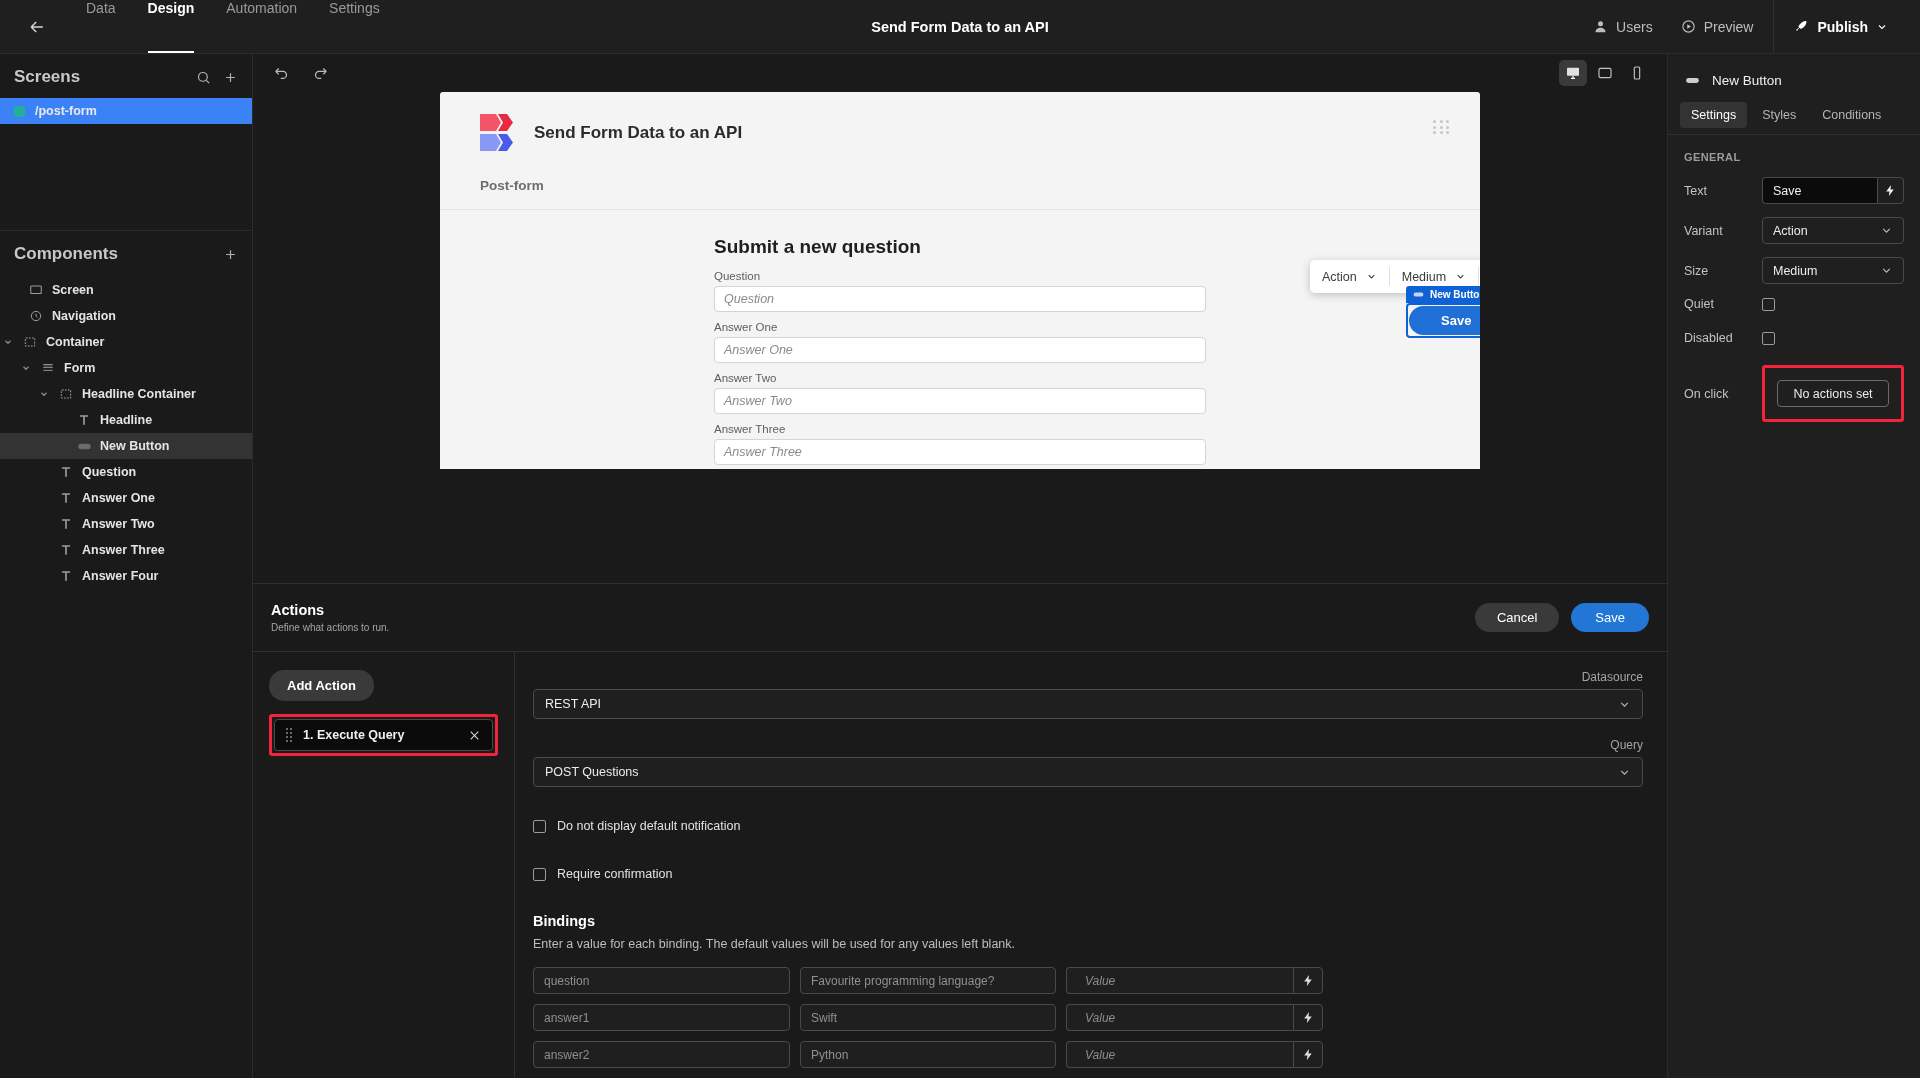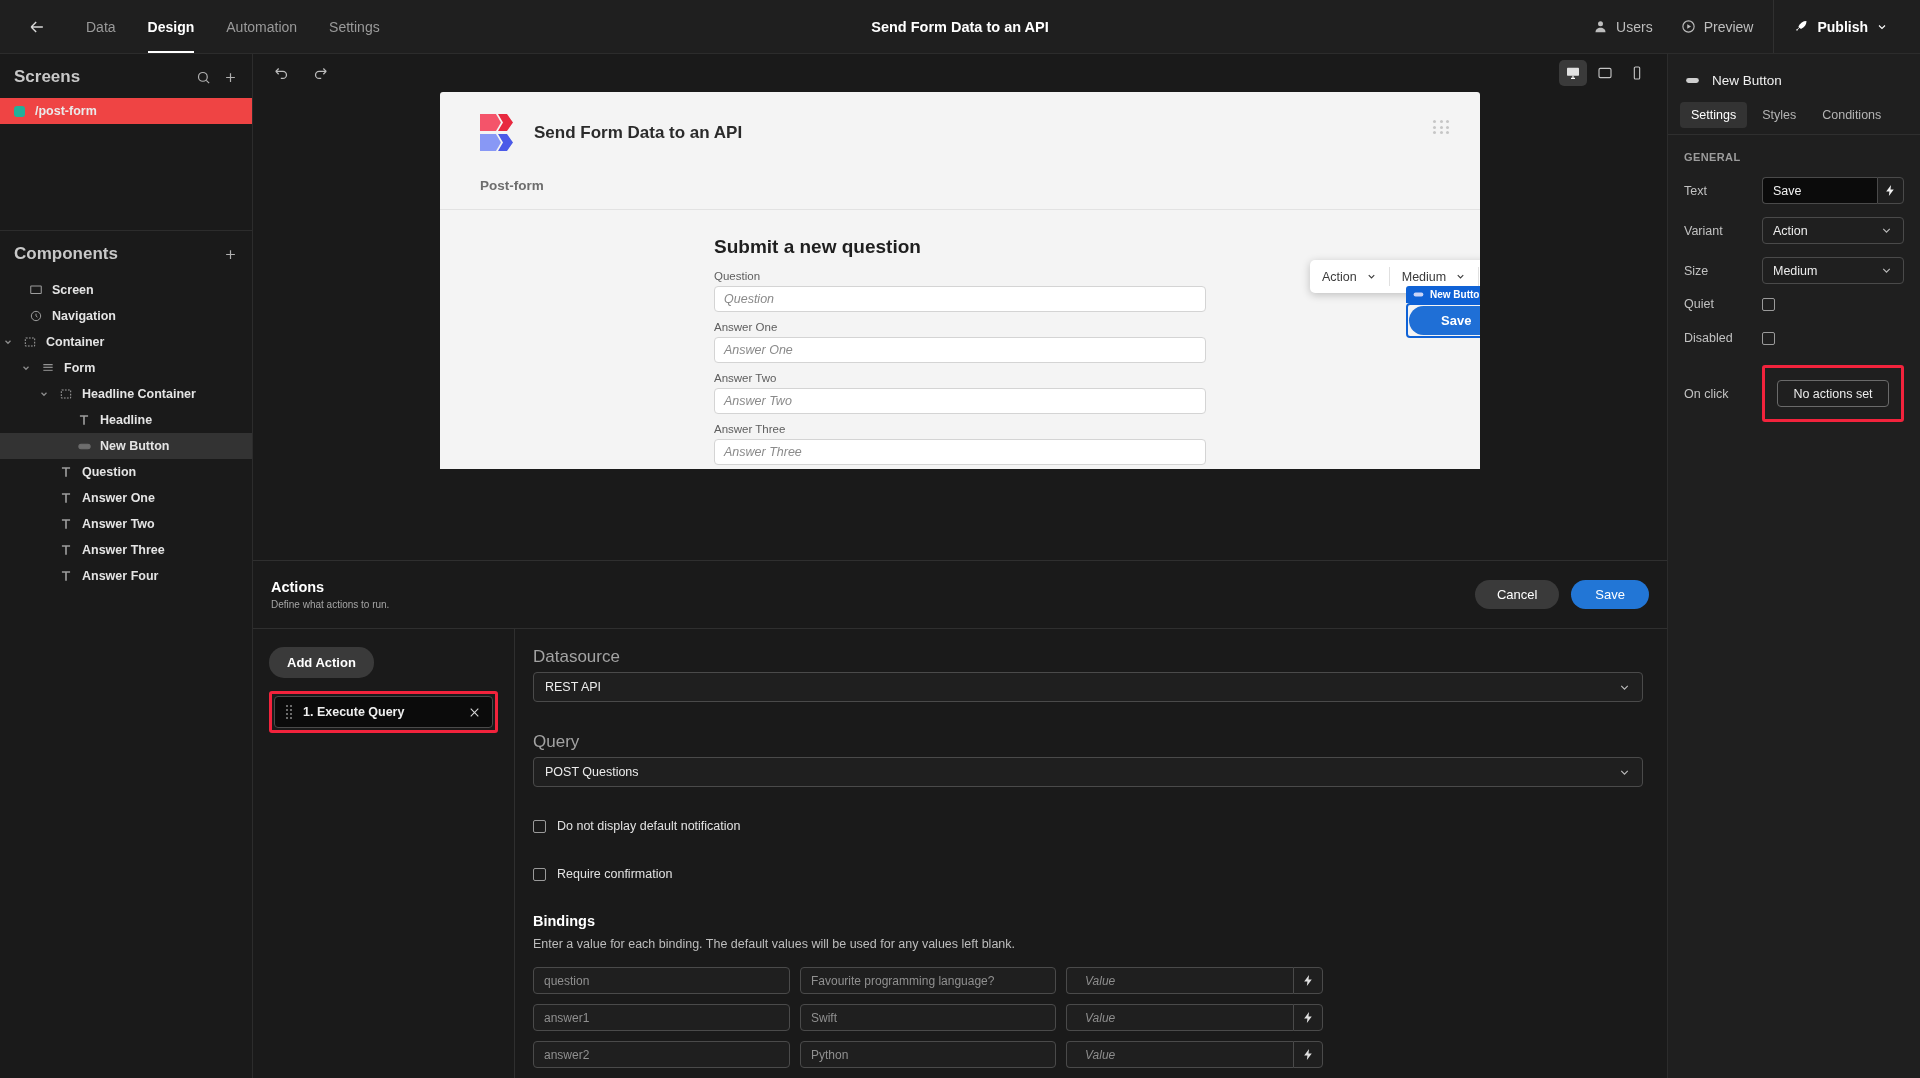--- a/index.html
+++ b/index.html
@@ -19,21 +19,21 @@
     border-bottom: 1px solid #2c2c2c;
     display: flex; align-items: stretch; position: relative;
   }
   .tb-left { display: flex; align-items: center; padding-left: 22px; gap: 6px; }
   .back-btn {
     width: 30px; height: 30px; display: flex; align-items: center; justify-content: center;
     color: #d8d8d8; cursor: pointer; border-radius: 4px;
   }
   .nav-tabs { display: flex; align-items: stretch; margin-left: 12px; }
   .nav-tab {
-    display: flex; align-items: center; padding: 0 16px;
+    display: flex; align-items: flex-start; padding: 0 16px;
     font-size: 14px; color: #9a9a9a; cursor: pointer; position: relative; height: 53px;
   }
   .nav-tab.active { color: #ffffff; font-weight: bold; }
   .nav-tab.active::after {
     content: ""; position: absolute; left: 16px; right: 16px; bottom: 0;
     height: 2px; background: #ffffff;
   }
   .tb-title {
     position: absolute; left: 0; right: 0; top: 0; height: 53px;
     display: flex; align-items: center; justify-content: center;
@@ -60,21 +60,21 @@
     padding: 0 14px; margin-top: 6px;
   }
   .panel-head .ph-title { font-size: 17px; color: #c8c8c8; font-weight: bold; }
   .panel-head .ph-actions { margin-left: auto; display: flex; gap: 12px; color: #b0b0b0; }
   .ph-icon { cursor: pointer; display: flex; align-items: center; }
   .screens-list { padding-top: 4px; }
   .screen-row {
     height: 26px; display: flex; align-items: center; gap: 10px;
     padding: 0 14px; font-size: 12.5px; font-weight: bold; color: #eaeaea; cursor: pointer;
   }
-  .screen-row.selected { background: #ef4444; }
+  .screen-row.selected { background: #3b82f6; }
   .screen-dot { width: 11px; height: 11px; border-radius: 3px; background: #22b09a; flex: 0 0 11px; }
   .screens-spacer { height: 106px; }
   .panel-divider { height: 1px; background: #2c2c2c; }
 
   .comp-list { padding-top: 6px; overflow: hidden; }
   .comp-row {
     height: 26px; display: flex; align-items: center; gap: 8px;
     font-size: 12.5px; font-weight: bold; color: #e4e4e4; cursor: pointer;
     padding-right: 10px;
   }
@@ -189,25 +189,25 @@
   .action-item {
     background: #0b0b0b; border: 1px solid #4a4a4a; border-radius: 4px;
     height: 32px; display: flex; align-items: center; padding: 0 11px; gap: 11px;
     font-size: 12.5px; font-weight: bold; color: #f0f0f0; cursor: pointer;
   }
   .drag-dots { display: grid; grid-template-columns: repeat(2, 2px); gap: 2px; }
   .drag-dots i { width: 2px; height: 2px; background: #8c8c8c; display: block; border-radius: 50%; }
   .action-x { margin-left: auto; color: #d6d6d6; font-size: 13px; }
 
   .config-col { flex: 1; padding: 18px 24px 0 18px; overflow: hidden; }
-  .cfg-label { font-size: 17px; color: #a3a3a3; margin-bottom: 5px; }
+  .cfg-label { font-size: 12px; color: #a3a3a3; margin-bottom: 5px; text-align: right; }
   .cfg-select {
     height: 30px; background: #1f1f1f; border: 1px solid #4a4a4a; border-radius: 4px;
     display: flex; align-items: center; padding: 0 11px; font-size: 12.5px; color: #ececec;
-    margin-bottom: 30px; cursor: pointer;
+    margin-bottom: 19px; cursor: pointer;
   }
   .cfg-select .chev { margin-left: auto; color: #bdbdbd; }
   .cb-row { display: flex; align-items: center; gap: 11px; font-size: 12.5px;
             color: #e2e2e2; margin: 32px 0; }
   .cbox { width: 13px; height: 13px; border: 1px solid #9a9a9a; border-radius: 2px;
           flex: 0 0 13px; background: transparent; cursor: pointer; }
   .bind-title { font-size: 14.5px; font-weight: bold; color: #fff; margin: 22px 0 8px 0; }
   .bind-desc { font-size: 12.5px; color: #bdbdbd; margin-bottom: 16px; }
   .bind-row { display: flex; gap: 10px; margin-bottom: 10px; align-items: stretch; }
   .bind-key, .bind-def {

